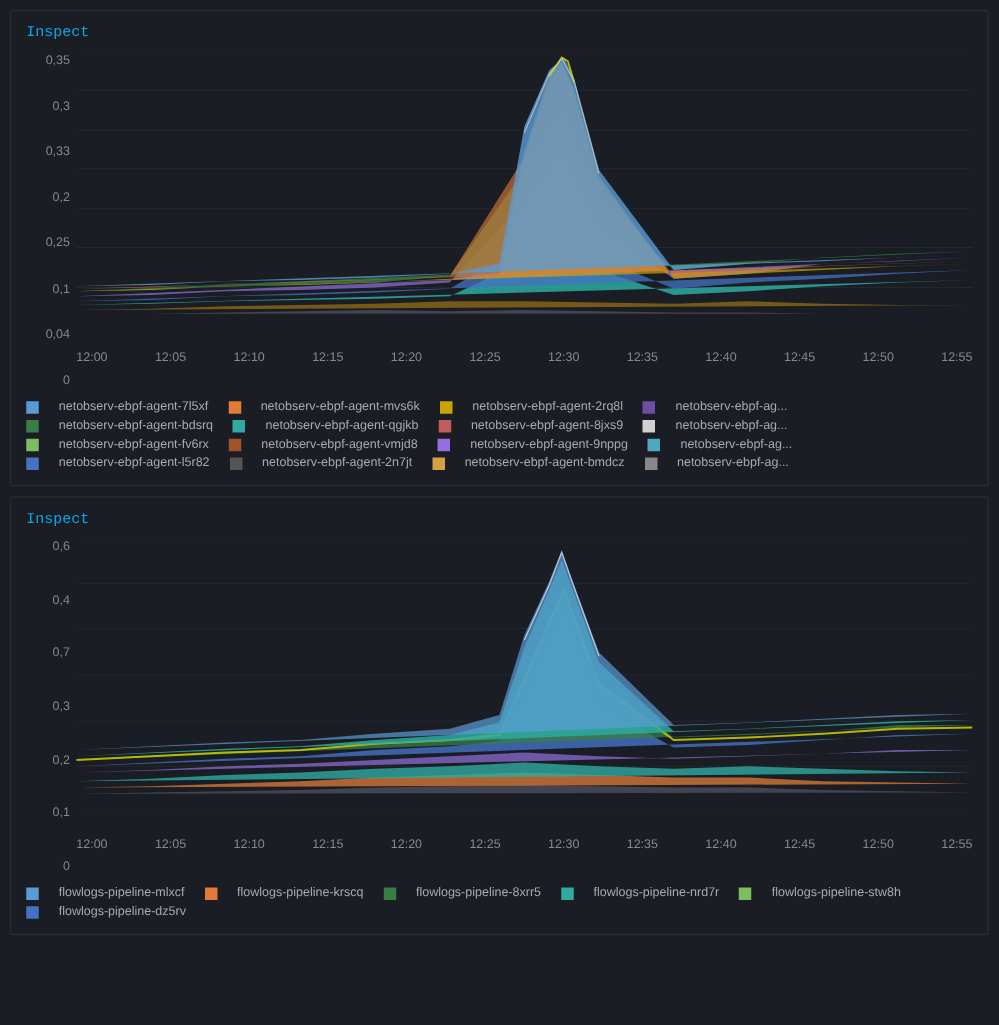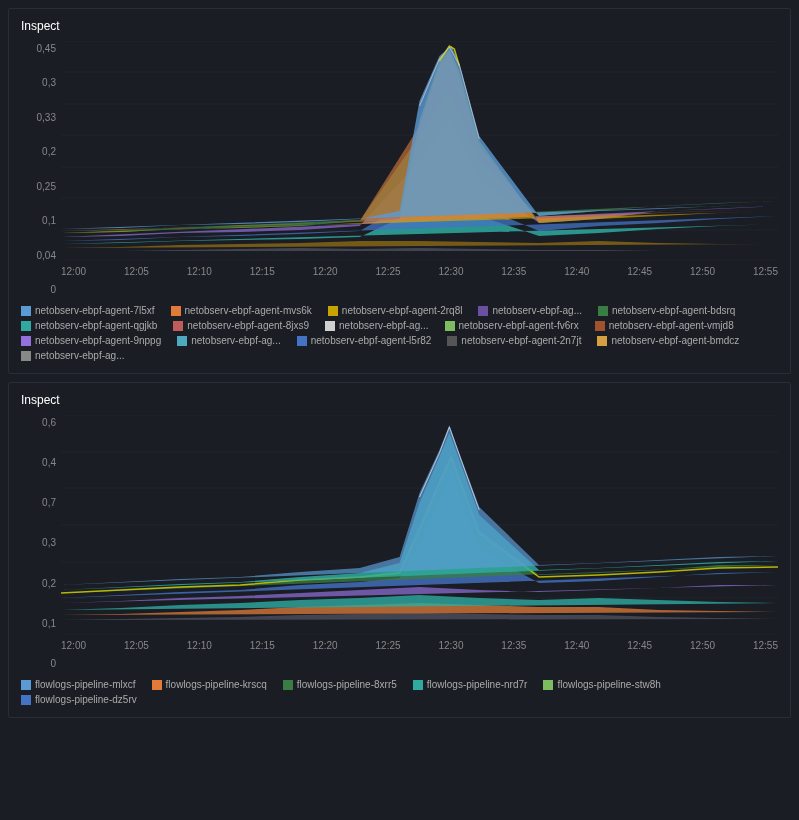--- a/index.html
+++ b/index.html
@@ -23,44 +23,45 @@
       justify-content: space-between;
       align-items: center;
       margin-bottom: 8px;
     }
     .panel-title {
       color: #d0d0d0;
       font-size: 13px;
       font-weight: normal;
     }
     .inspect-link {
-      color: #ffffff;
+      color: #0ea5e9;
       font-size: 12px;
       cursor: pointer;
       text-decoration: none;
+      font-family: Liberation Mono, monospace;
     }
     .chart-area {
       position: relative;
       width: 100%;
       height: 220px;
     }
     .chart-area svg {
       width: 100%;
       height: 100%;
     }
     .legend {
       margin-top: 8px;
       display: flex;
       flex-wrap: wrap;
       gap: 4px 16px;
     }
     .legend-item {
       display: flex;
       align-items: center;
-      gap: 4px;
+      gap: 16px;
       font-size: 10px;
       color: #aaa;
       white-space: nowrap;
     }
     .legend-color {
       width: 10px;
       height: 10px;
       flex-shrink: 0;
     }
     .y-axis-labels {
@@ -82,34 +83,34 @@
       position: relative;
       padding-left: 40px;
       padding-bottom: 20px;
     }
     .x-axis-labels {
       display: flex;
       justify-content: space-between;
       padding-left: 0px;
       color: #888;
       font-size: 10px;
-      margin-top: 5px;
+      margin-top: 20px;
     }
   </style>
 </head>
 <body>
 
 <div class="panel">
   <div class="panel-header">
     <a class="inspect-link">Inspect</a>
   </div>
 
   <div class="chart-wrapper">
     <div class="y-axis-labels" id="yaxis1">
-        <span>0,45</span>
+        <span>0,35</span>
         <span>0,3</span>
         <span>0,33</span>
         <span>0,2</span>
         <span>0,25</span>
         <span>0,1</span>
         <span>0,04</span>
         <span>0</span>
       </div>
     <div class="chart-area">
       <svg viewBox="0 0 720 220" preserveAspectRatio="none" xmlns="http://www.w3.org/2000/svg">

